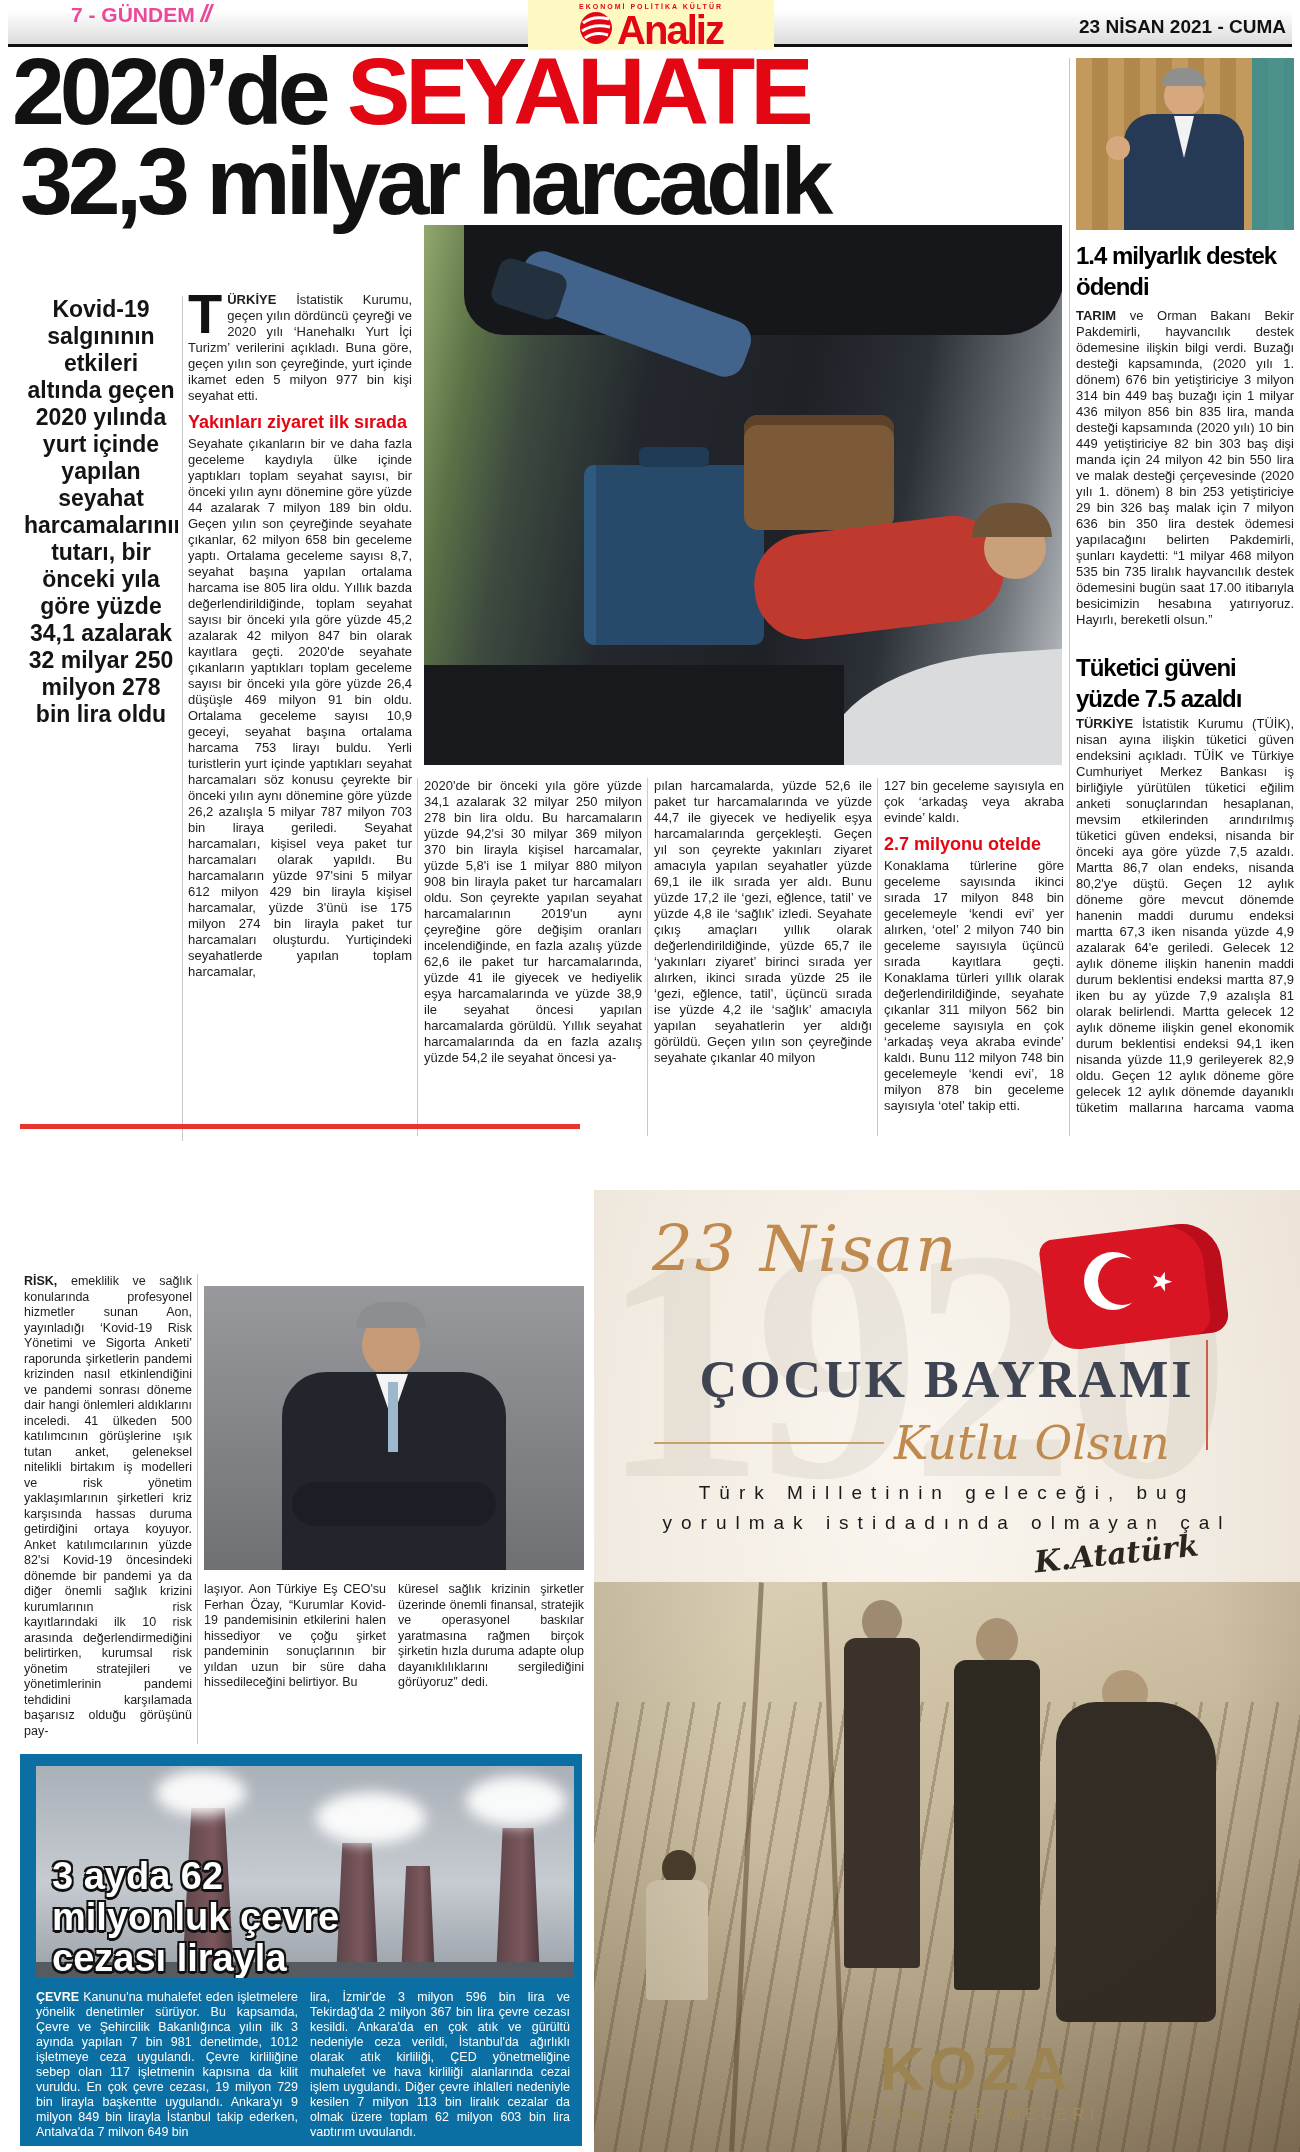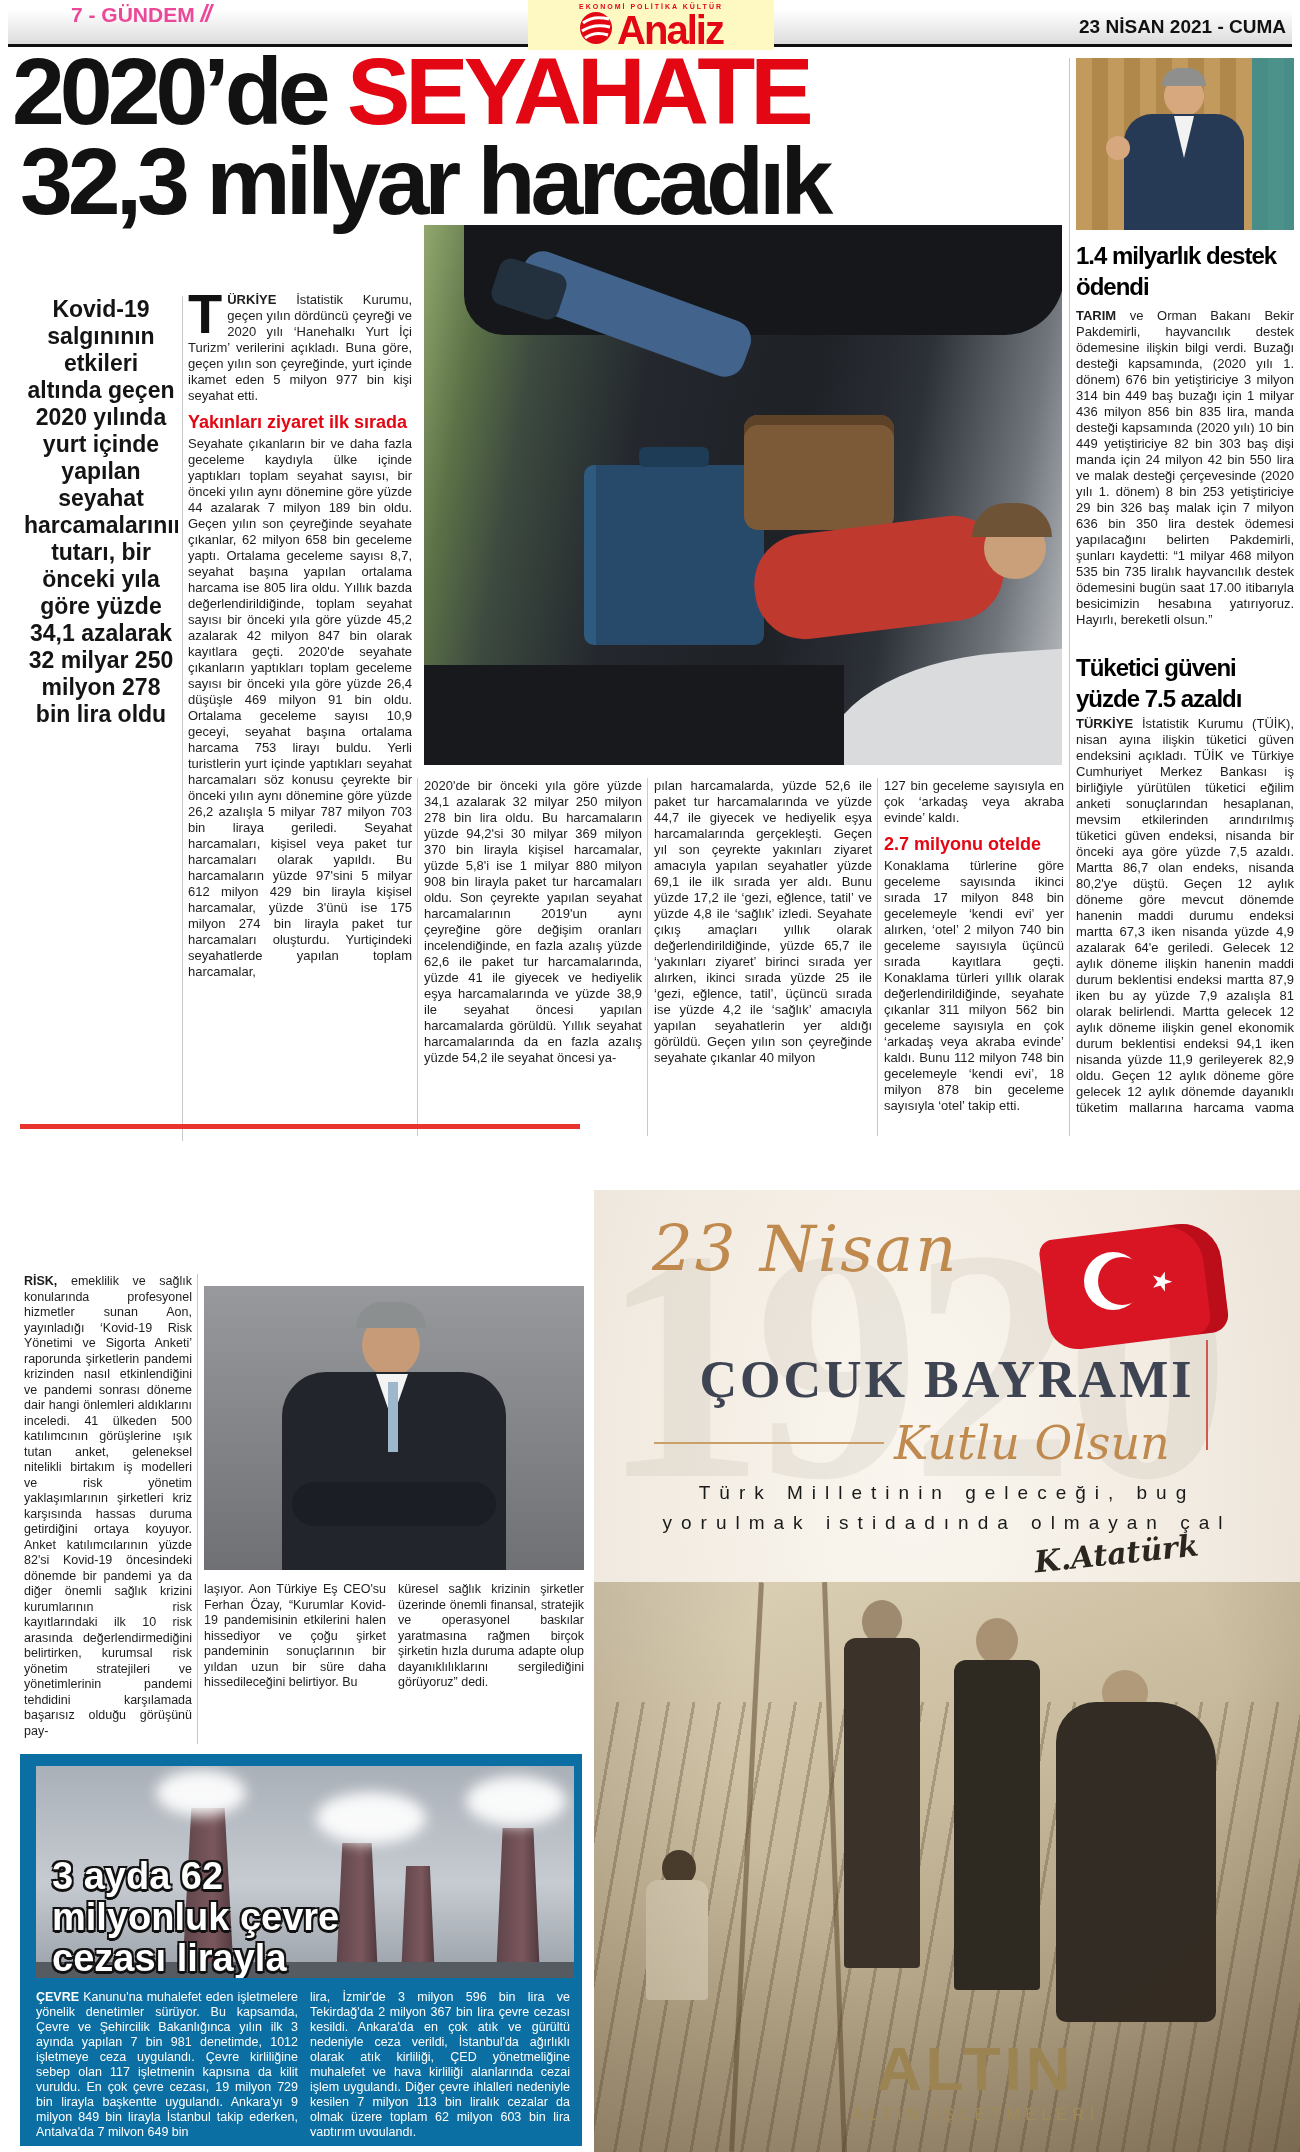--- a/index.html
+++ b/index.html
@@ -235,19 +235,19 @@
       <div class="head" style="left:268px;top:18px;width:40px;height:44px;background:#9e8a6e;"></div>
       <div class="fig" style="left:250px;top:56px;width:76px;height:330px;background:#3b332a;"></div>
       <div class="head" style="left:382px;top:36px;width:42px;height:46px;background:#a89273;"></div>
       <div class="fig" style="left:360px;top:78px;width:86px;height:330px;background:#2e2921;"></div>
       <div class="head" style="left:508px;top:88px;width:46px;height:46px;background:#b09a7a;"></div>
       <div class="fig" style="left:462px;top:120px;width:160px;height:320px;background:#332c24;border-radius:40px 60px 10px 10px;"></div>
       <div class="head" style="left:68px;top:268px;width:34px;height:36px;background:#4a3d2e;"></div>
       <div class="fig" style="left:52px;top:298px;width:62px;height:120px;background:#d8cdb4;"></div>
       <div id="vig"></div>
       <div id="koza">
-        <div id="koza-name">ALTIN</div>
+        <div id="koza-name">KOZA</div>
         <div id="koza-sub">ALTIN İŞLETMELERİ</div>
       </div>
     </div>
   </div>
 
 </div>
 
 </body></html>

